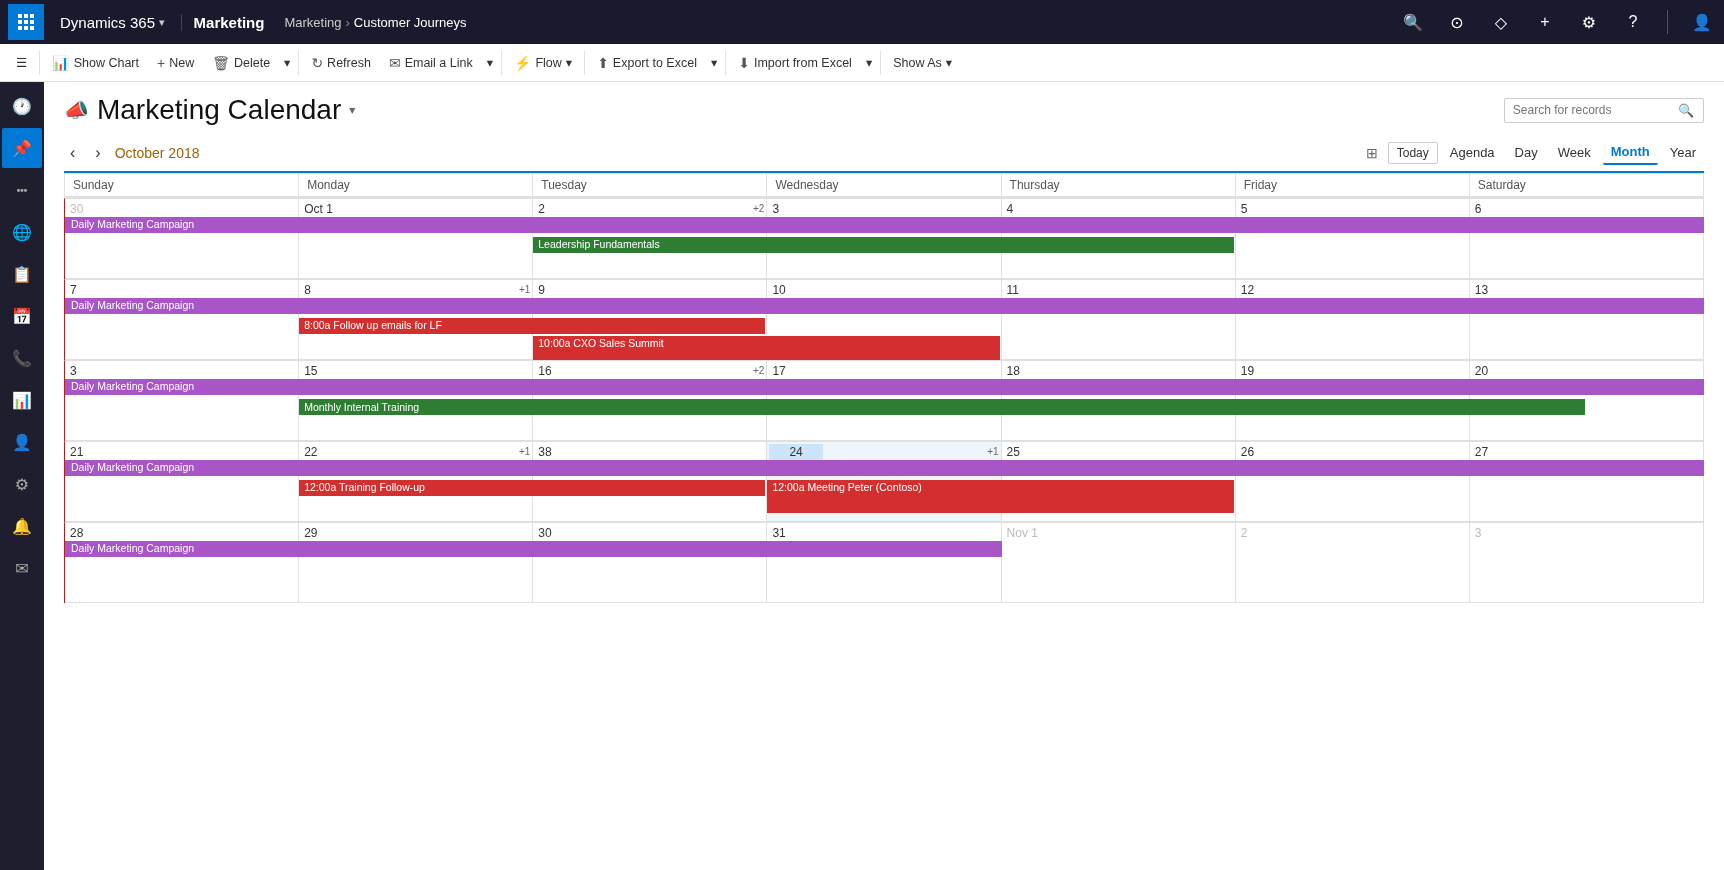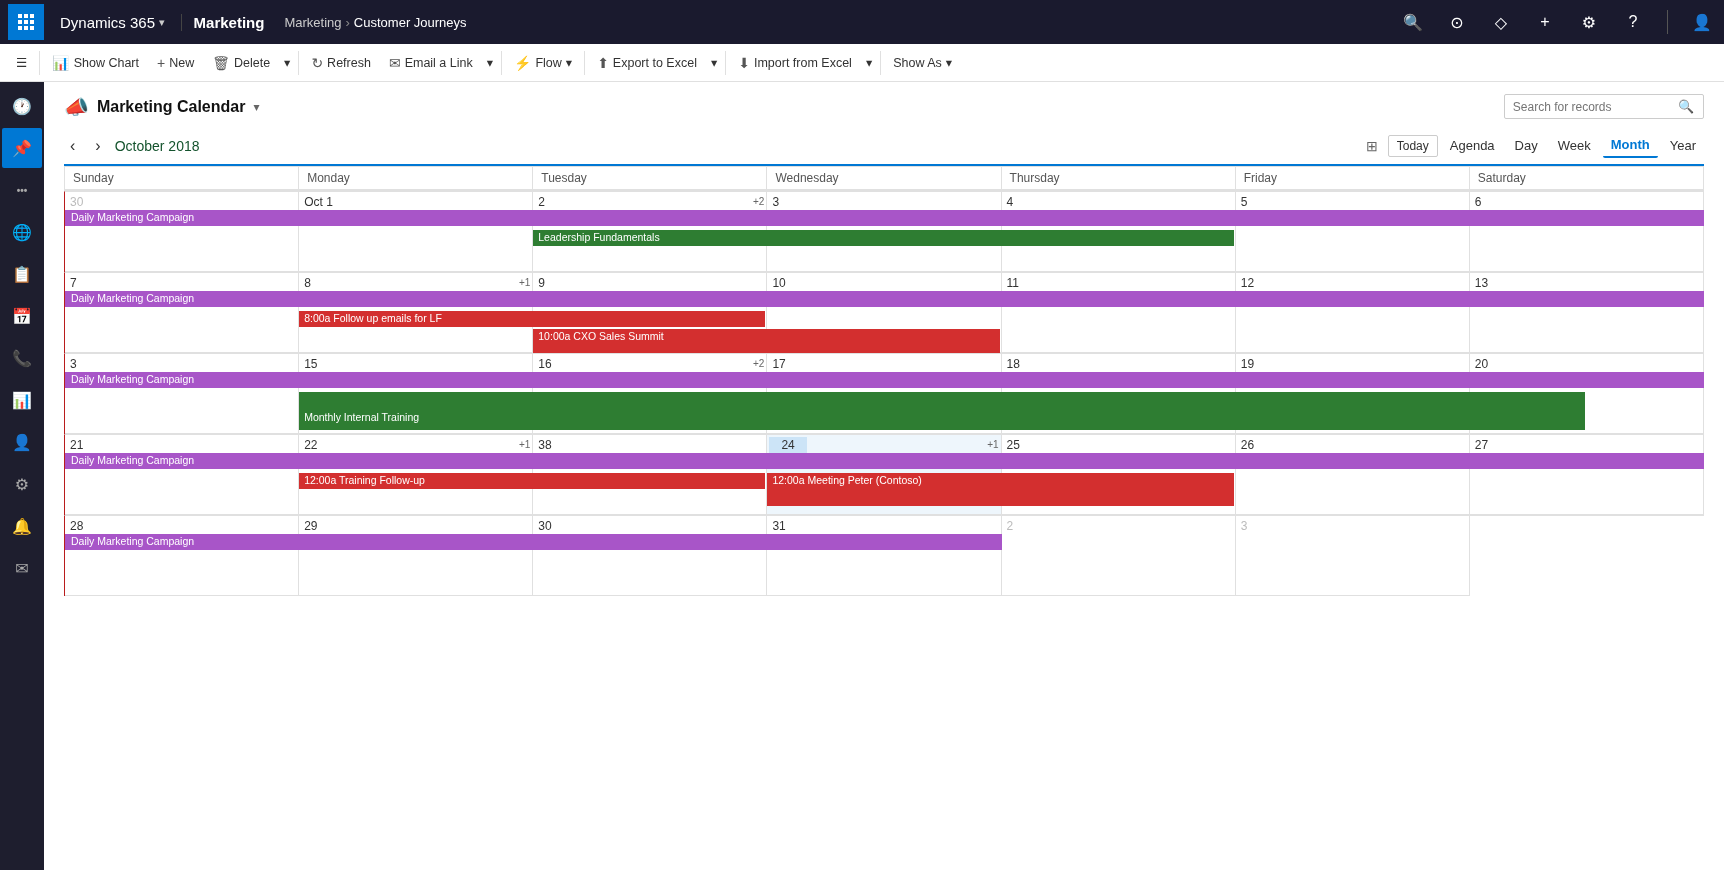--- a/index.html
+++ b/index.html
@@ -126,21 +126,21 @@
       display: flex;
       align-items: center;
       justify-content: space-between;
       padding: 12px 20px 8px 20px;
       background: white;
     }
     .page-title-area {
       display: flex; align-items: center; gap: 8px;
     }
     .page-icon { font-size: 20px; color: #555; }
-    .page-title { font-size: 16px; font-weight: 700; color: #111; }
+    .page-title { font-size: 28px; font-weight: 400; color: #111; }
     .dropdown-arrow { color: #666; font-size: 12px; cursor: pointer; }
     .search-box {
       display: flex; align-items: center;
       border: 1px solid #ccc;
       border-radius: 2px;
       padding: 4px 8px;
       gap: 6px;
       min-width: 200px;
     }
     .search-box input {
@@ -167,21 +167,21 @@
       border-bottom: 2px solid #0078d4;
       margin-bottom: 0;
     }
     .cal-nav-left {
       display: flex; align-items: center; gap: 8px;
     }
     .cal-nav-btn {
       background: none; border: none; cursor: pointer;
       font-size: 16px; color: #333; padding: 2px 6px;
     }
-    .cal-month-title { font-size: 14px; font-weight: 500; color: #14532d; }
+    .cal-month-title { font-size: 14px; font-weight: 500; color: #a16207; }
     .cal-view-btns {
       display: flex; align-items: center; gap: 4px;
     }
     .cal-view-btn {
       background: none; border: none; cursor: pointer;
       font-size: 13px; color: #333; padding: 4px 8px;
       border-radius: 2px;
     }
     .cal-view-btn.active {
       color: #0078d4;
@@ -425,43 +425,44 @@
         <div class="cal-row">
           <div class="cal-cell"><span class="day-num">3</span></div>
           <div class="cal-cell"><span class="day-num">15</span></div>
           <div class="cal-cell"><span class="day-num">16</span><span class="plus-indicator">+2</span></div>
           <div class="cal-cell"><span class="day-num">17</span></div>
           <div class="cal-cell"><span class="day-num">18</span></div>
           <div class="cal-cell"><span class="day-num">19</span></div>
           <div class="cal-cell"><span class="day-num">20</span></div>
           <div style="position:absolute;top:18px;left:0;right:0;height:16px;background:#a855c8;color:white;font-size:10.5px;padding:1px 6px;white-space:nowrap;overflow:hidden;pointer-events:none;">Daily Marketing Campaign</div>
 
-          <div style="position:absolute;top:38px;left:calc(1/7*100%);width:calc(5.5/7*100% - 2px);height:23px;background:#2e7d32;color:white;font-size:10.5px;padding:19px 5px;white-space:nowrap;overflow:hidden;pointer-events:none;">Monthly Internal Training</div>
+          <div style="position:absolute;top:38px;left:calc(1/7*100%);width:calc(5.5/7*100% - 2px);height:16px;background:#2e7d32;color:white;font-size:10.5px;padding:2px 5px;white-space:nowrap;overflow:hidden;pointer-events:none;">Monthly Internal Training</div>
         </div>
 
         <div class="cal-row">
           <div class="cal-cell"><span class="day-num">21</span></div>
           <div class="cal-cell"><span class="day-num">22</span><span class="plus-indicator">+1</span></div>
           <div class="cal-cell"><span class="day-num">38</span></div>
-          <div class="cal-cell today-cell"><span class="day-num" style="background:#cce4f7;padding:1px 12px;">24</span><span class="plus-indicator">+1</span></div>
+          <div class="cal-cell today-cell"><span class="day-num" style="background:#cce4f7;padding:1px 20px;">24</span><span class="plus-indicator">+1</span></div>
           <div class="cal-cell"><span class="day-num">25</span></div>
           <div class="cal-cell"><span class="day-num">26</span></div>
           <div class="cal-cell"><span class="day-num">27</span></div>
           <div style="position:absolute;top:18px;left:0;right:0;height:16px;background:#a855c8;color:white;font-size:10.5px;padding:1px 6px;white-space:nowrap;overflow:hidden;pointer-events:none;">Daily Marketing Campaign</div>
 
           <div style="position:absolute;top:38px;left:calc(1/7*100%);width:calc(2/7*100% - 2px);height:16px;background:#d32f2f;color:white;font-size:10.5px;padding:1px 5px;white-space:nowrap;overflow:hidden;pointer-events:none;">12:00a Training Follow-up</div>
 
           <div style="position:absolute;top:38px;left:calc(3/7*100%);width:calc(2/7*100% - 2px);height:33px;background:#d32f2f;color:white;font-size:10.5px;padding:1px 5px;white-space:nowrap;overflow:hidden;pointer-events:none;">12:00a Meeting Peter (Contoso)</div>
         </div>
 
         <div class="cal-row">
           <div class="cal-cell"><span class="day-num">28</span></div>
           <div class="cal-cell"><span class="day-num">29</span></div>
           <div class="cal-cell"><span class="day-num">30</span></div>
           <div class="cal-cell"><span class="day-num">31</span></div>
+          <div class="cal-cell"><span class="day-num other-month">Nov 1</span></div>
           <div class="cal-cell"><span class="day-num other-month">2</span></div>
           <div class="cal-cell"><span class="day-num other-month">3</span></div>
           <div style="position:absolute;top:18px;left:0;width:calc(4/7*100%);height:16px;background:#a855c8;color:white;font-size:10.5px;padding:1px 6px;white-space:nowrap;overflow:hidden;pointer-events:none;">Daily Marketing Campaign</div>
         </div>
 
       </div>
     </div>
   </div>
 </div>
 

